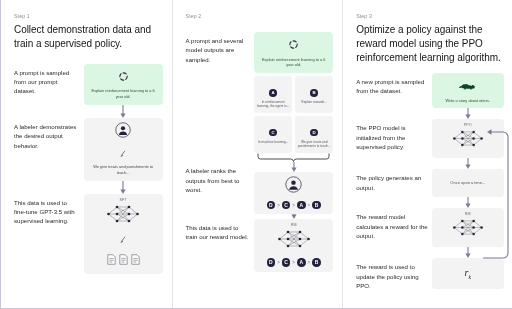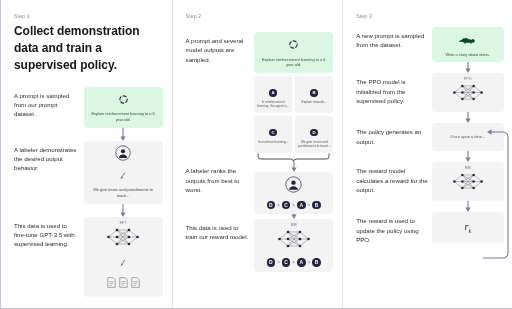--- a/index.html
+++ b/index.html
@@ -22,21 +22,21 @@
     flex: 0 0 170.6px;
     padding: 13px 9px 0 13px;
     height: 100%;
   }
   .col + .col { border-left: 1px solid #e4e4e6; }
   .step-kicker {
     font-size: 5.2px; color: #8d8d94; letter-spacing: .12px;
     margin-bottom: 3.5px;
   }
   .step-title {
-    font-size: 12px; font-weight: bold; color: #15151a;
+    font-size: 10px; font-weight: normal; color: #15151a;
     line-height: 1.42; letter-spacing: -.05px;
     max-width: 152px;
   }
   .rows { margin-top: 13px; }
   .row { display: flex; align-items: flex-start; }
   .row-text {
     flex: 1 1 auto;
     font-size: 6.1px; color: #2a2a30; line-height: 1.52;
     padding-right: 4px; padding-top: 4px;
   }
@@ -351,20 +351,21 @@
               </div>
             </div>
           </div>
         </div>
 
       </div>
     </div>
 
     <div class="col">
       <div class="step-kicker">Step 3</div>
+      <div class="step-title">Optimize a policy against the reward model using the PPO reinforcement learning algorithm.</div>
 
       <div class="rows" style="margin-top:8px">
 
         <div class="row">
           <div class="row-text">A new prompt is sampled from the dataset.</div>
           <div class="row-visual" style="flex:0 0 72px">
             <div class="card green">
               <span>
                 <svg width="20" height="10" viewBox="0 0 40 20" fill="#0c4426">
                   <path d="M2 14 q1-4 5-4 q3-5 9-4 q4 .5 6 3 q3-1 5 1 q2-3 5-1 q3 2 1 5 q-2 2-5 1 l-1 2 h-3 l1-2 q-5 1-9 0 l-1 2 h-3 l1-2 q-4 0-6-2 q-3 1-5 1 z"></path>

